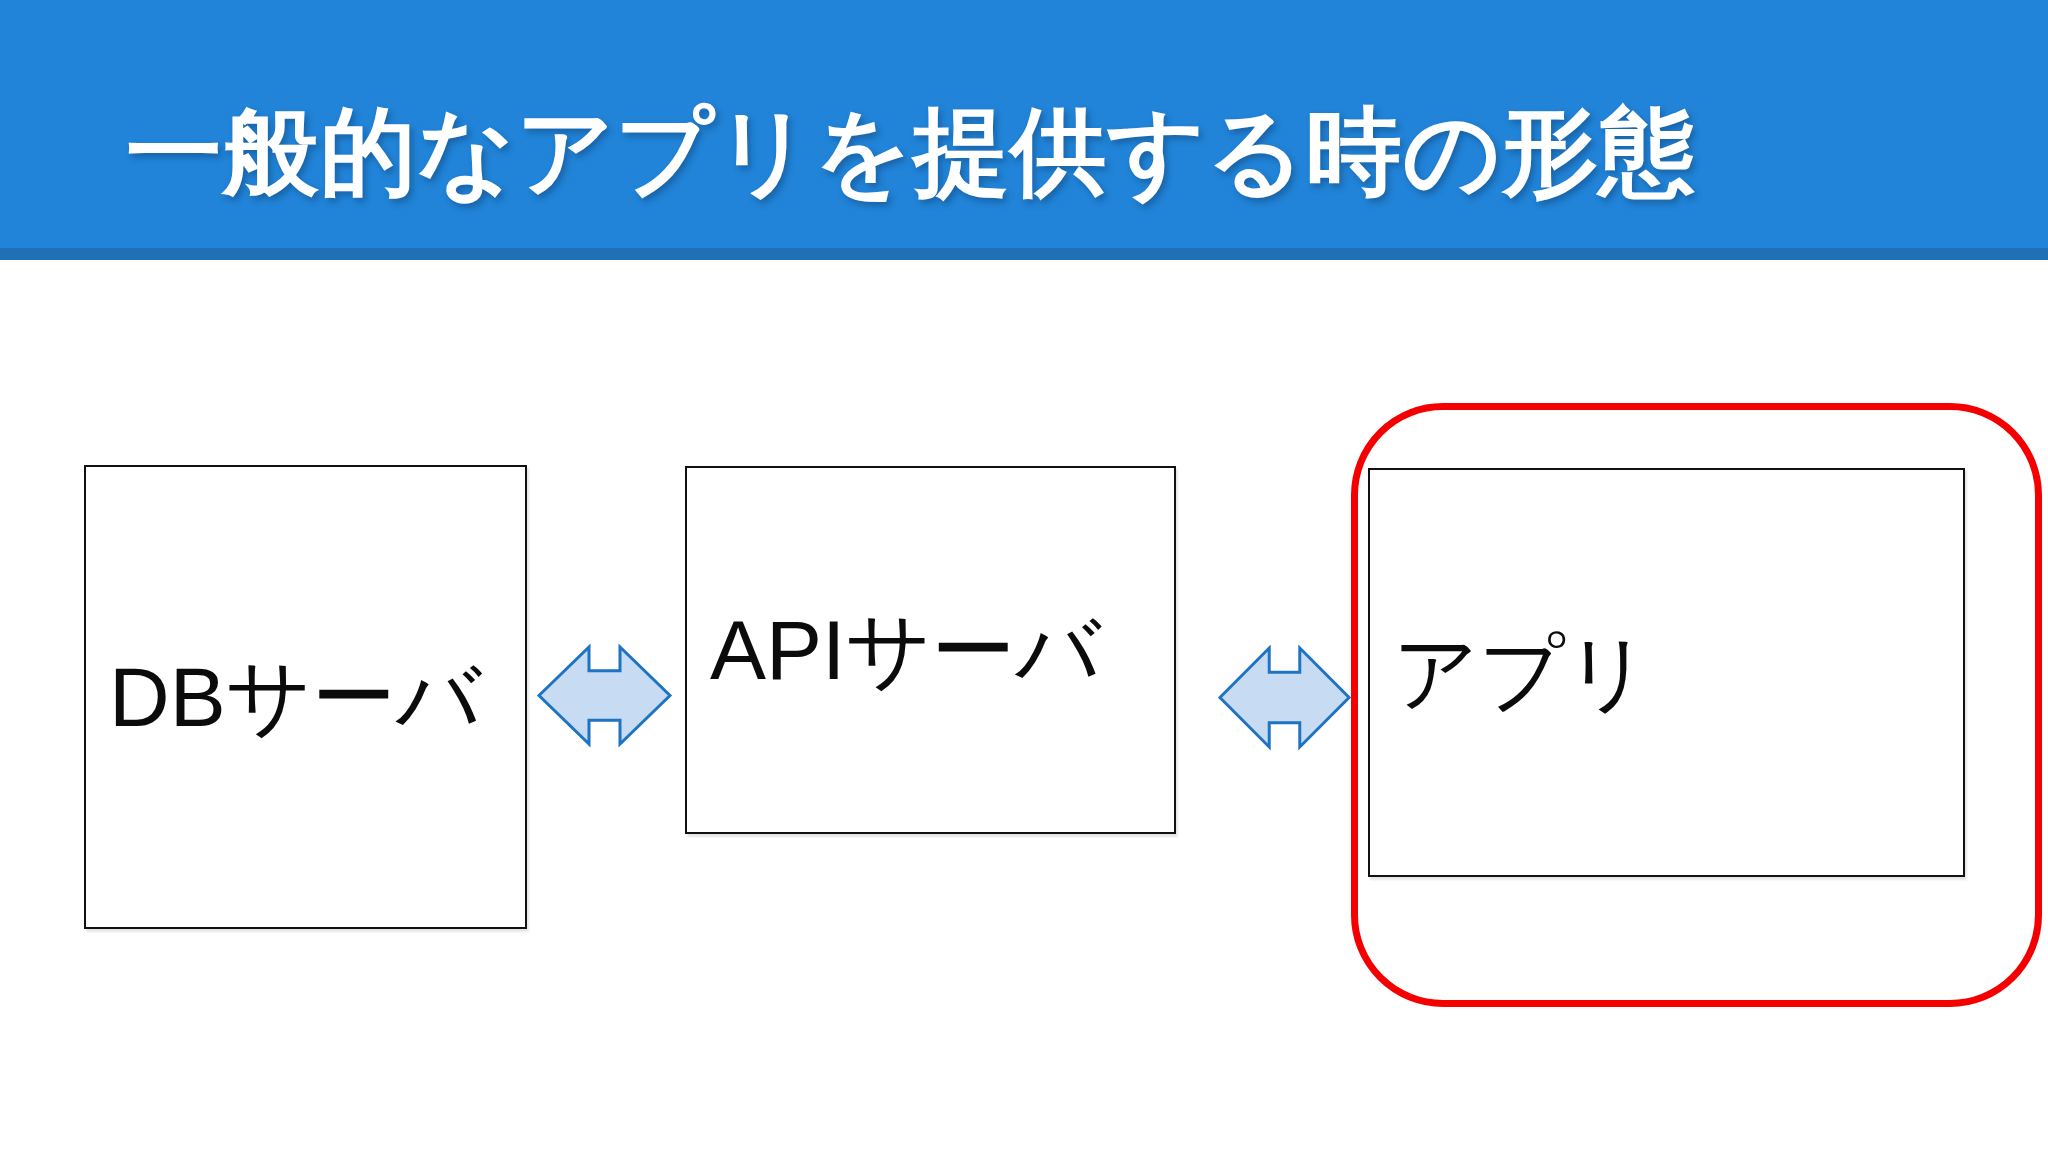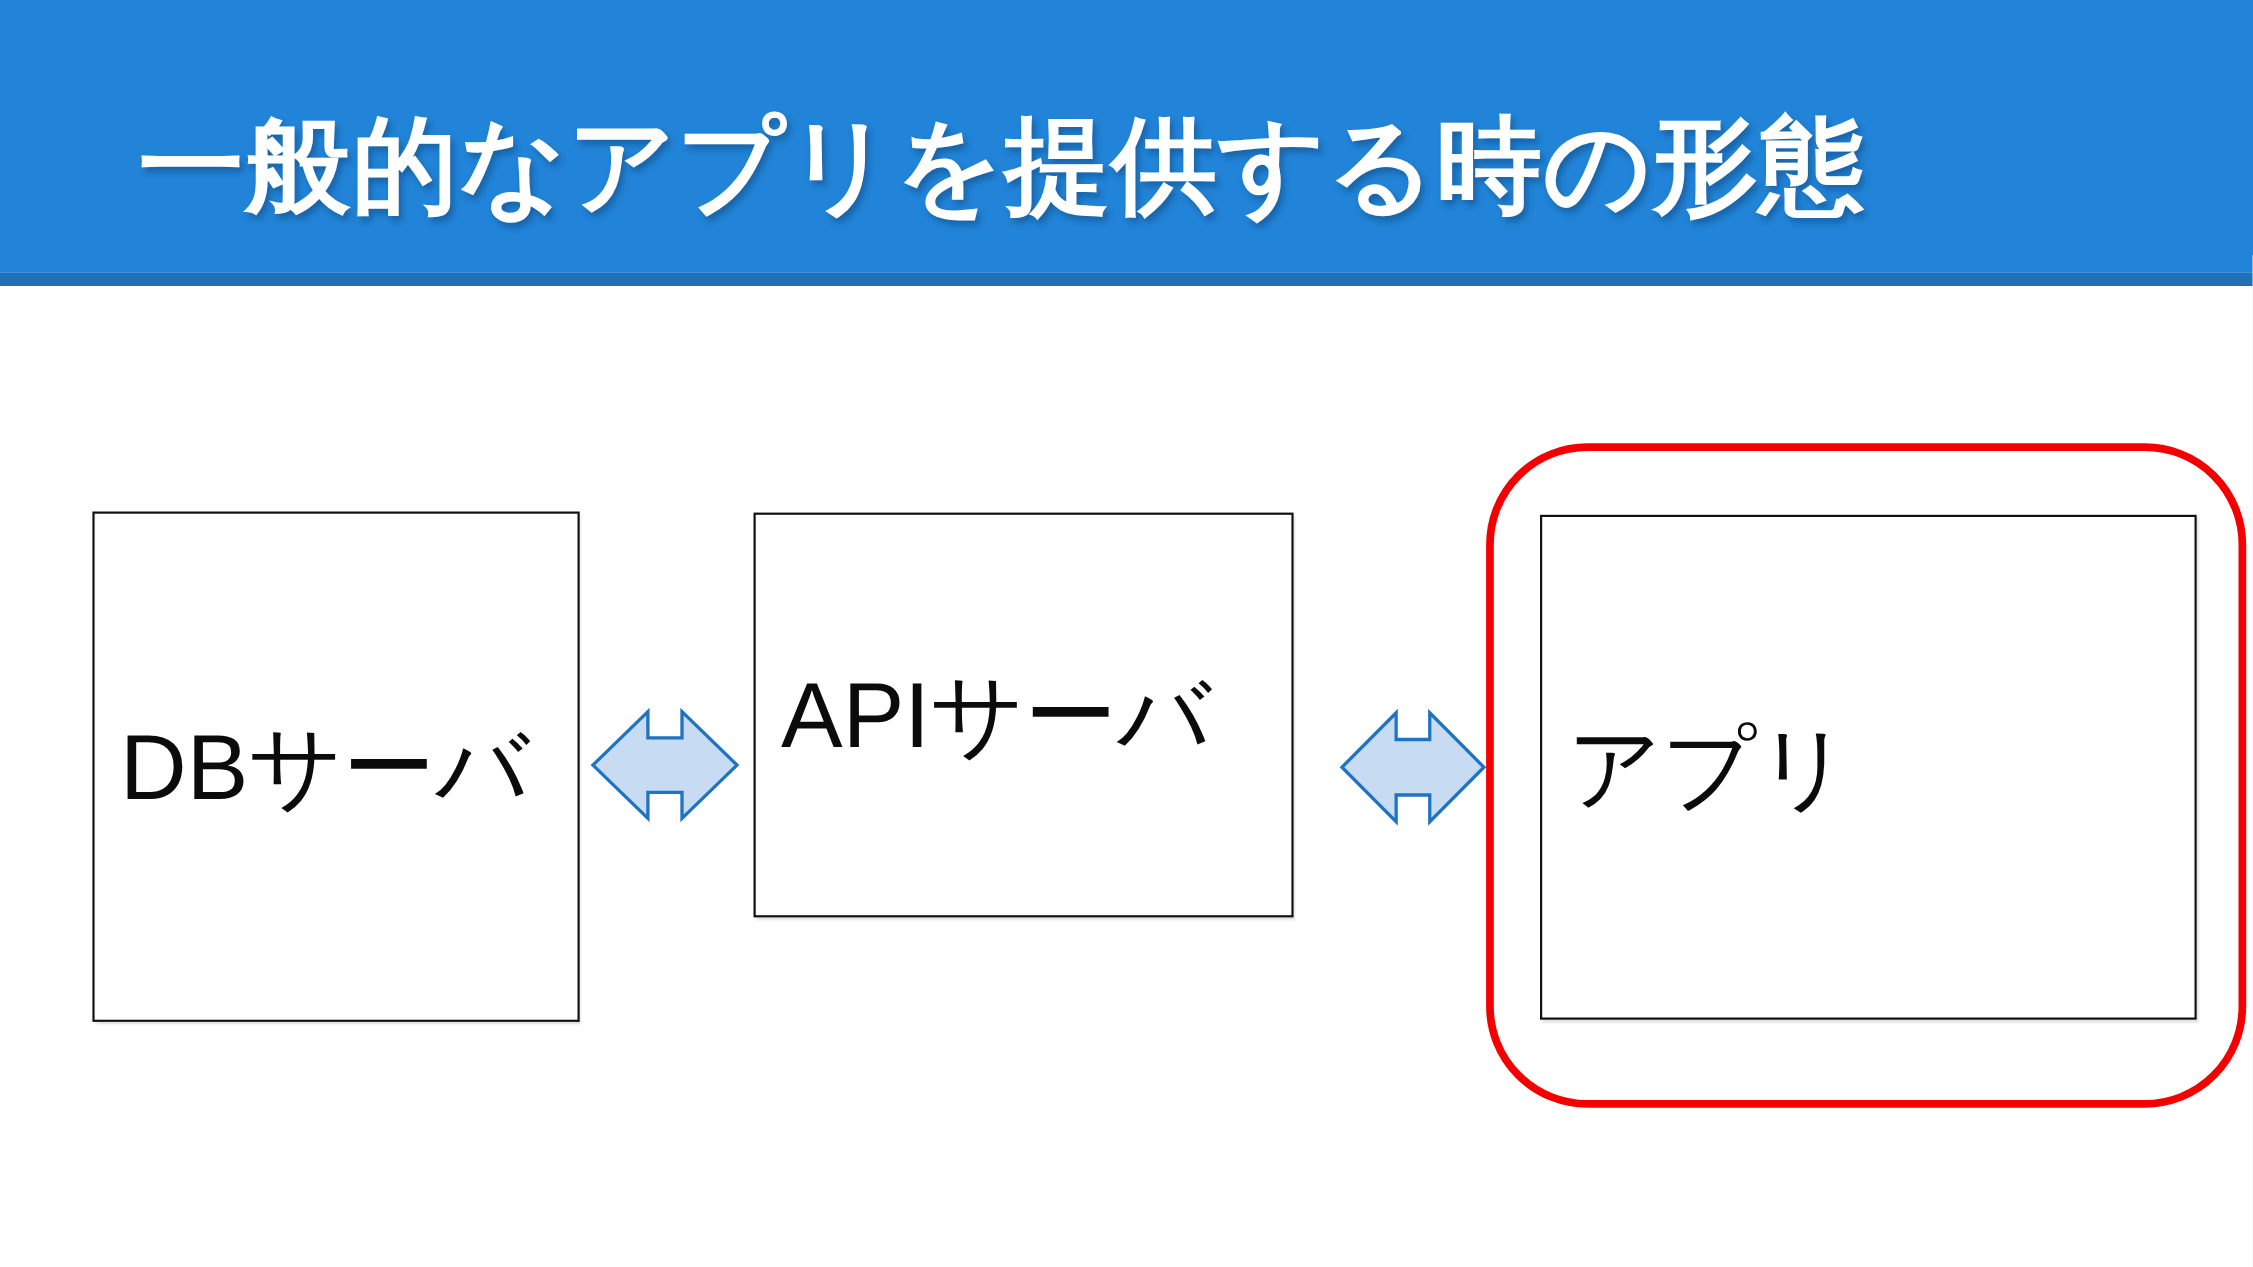--- a/index.html
+++ b/index.html
@@ -68,21 +68,21 @@
     position: absolute;
     background: var(--box-fill);
     border: 2.5px solid var(--box-border);
     box-shadow: 2px 3px 2px rgba(0,0,0,0.10);
     display: flex;
     align-items: center;
   }
   
   .box-db  { left: 69px;   top: 205px; width: 443px; height: 464px; }
   .box-api { left: 670px;  top: 206px; width: 491px; height: 368px; }
-  .box-app { left: 1385px; top: 208px; width: 597px; height: 459px; }
+  .box-app { left: 1353px; top: 208px; width: 597px; height: 409px; }
 
   .box-label {
     padding-left: 23px;
     font-size: 84px;
     line-height: 1;
     color: var(--label-black);
     white-space: nowrap;
   }
 
   .arrow {

